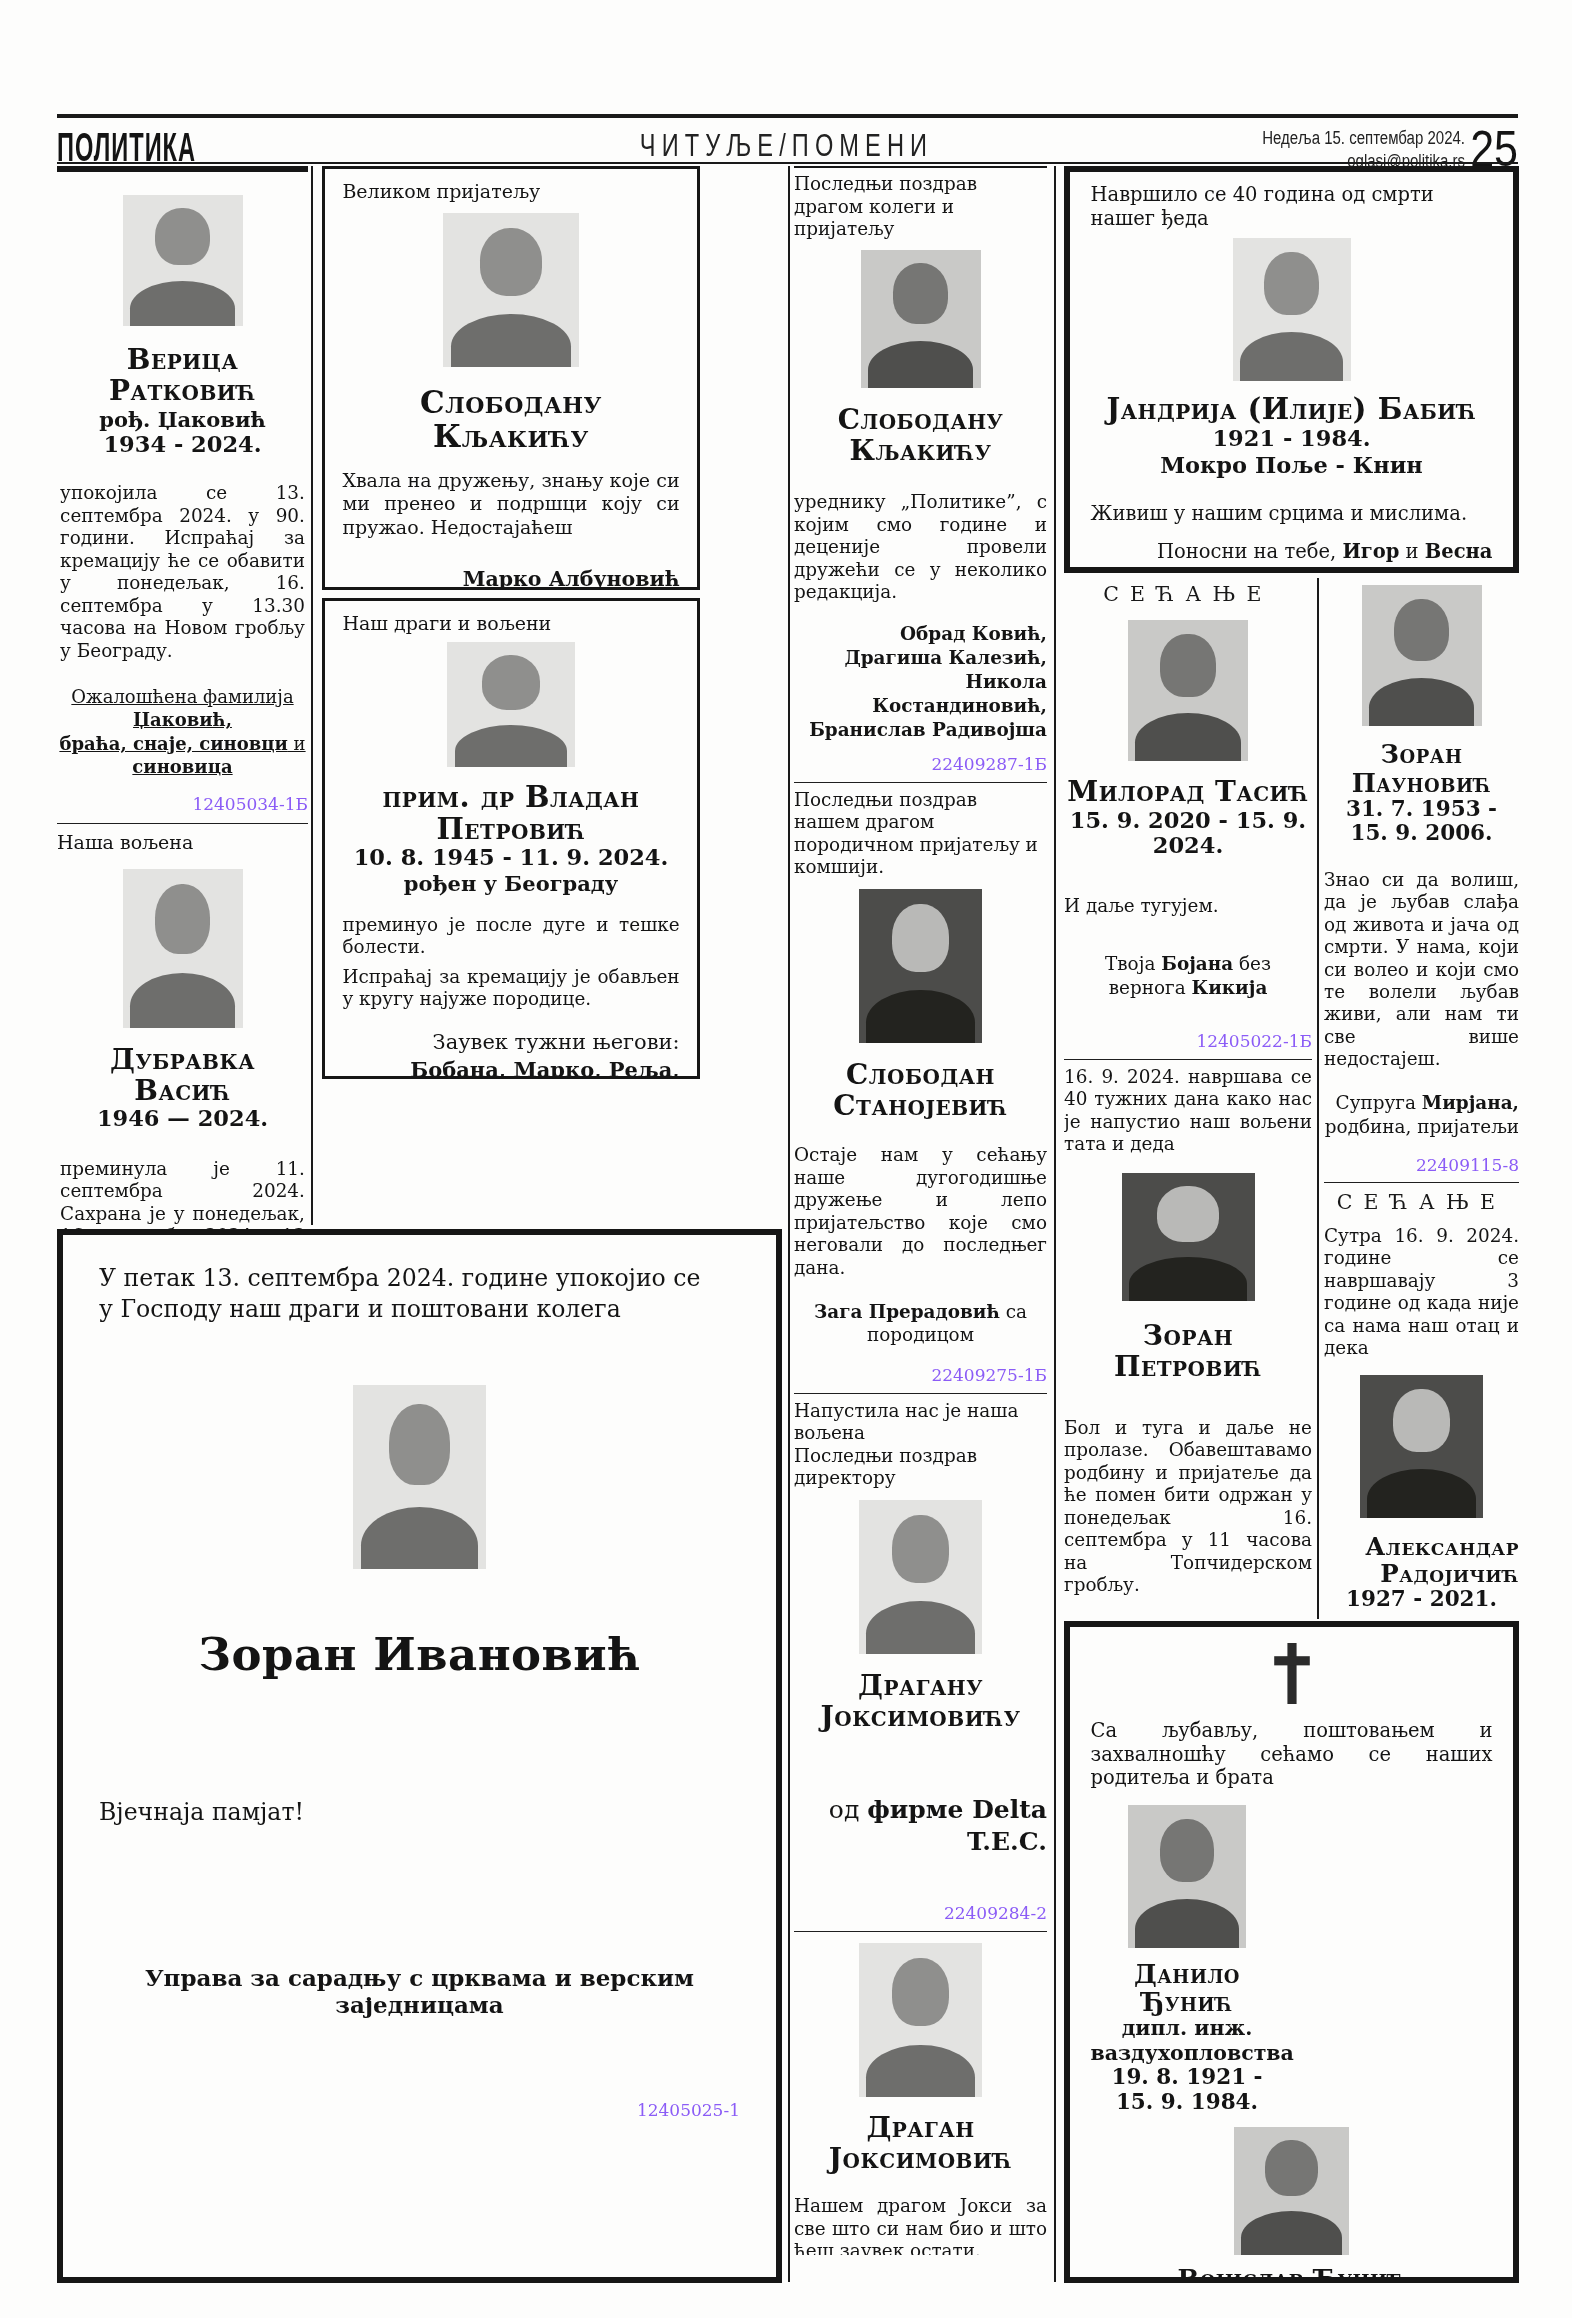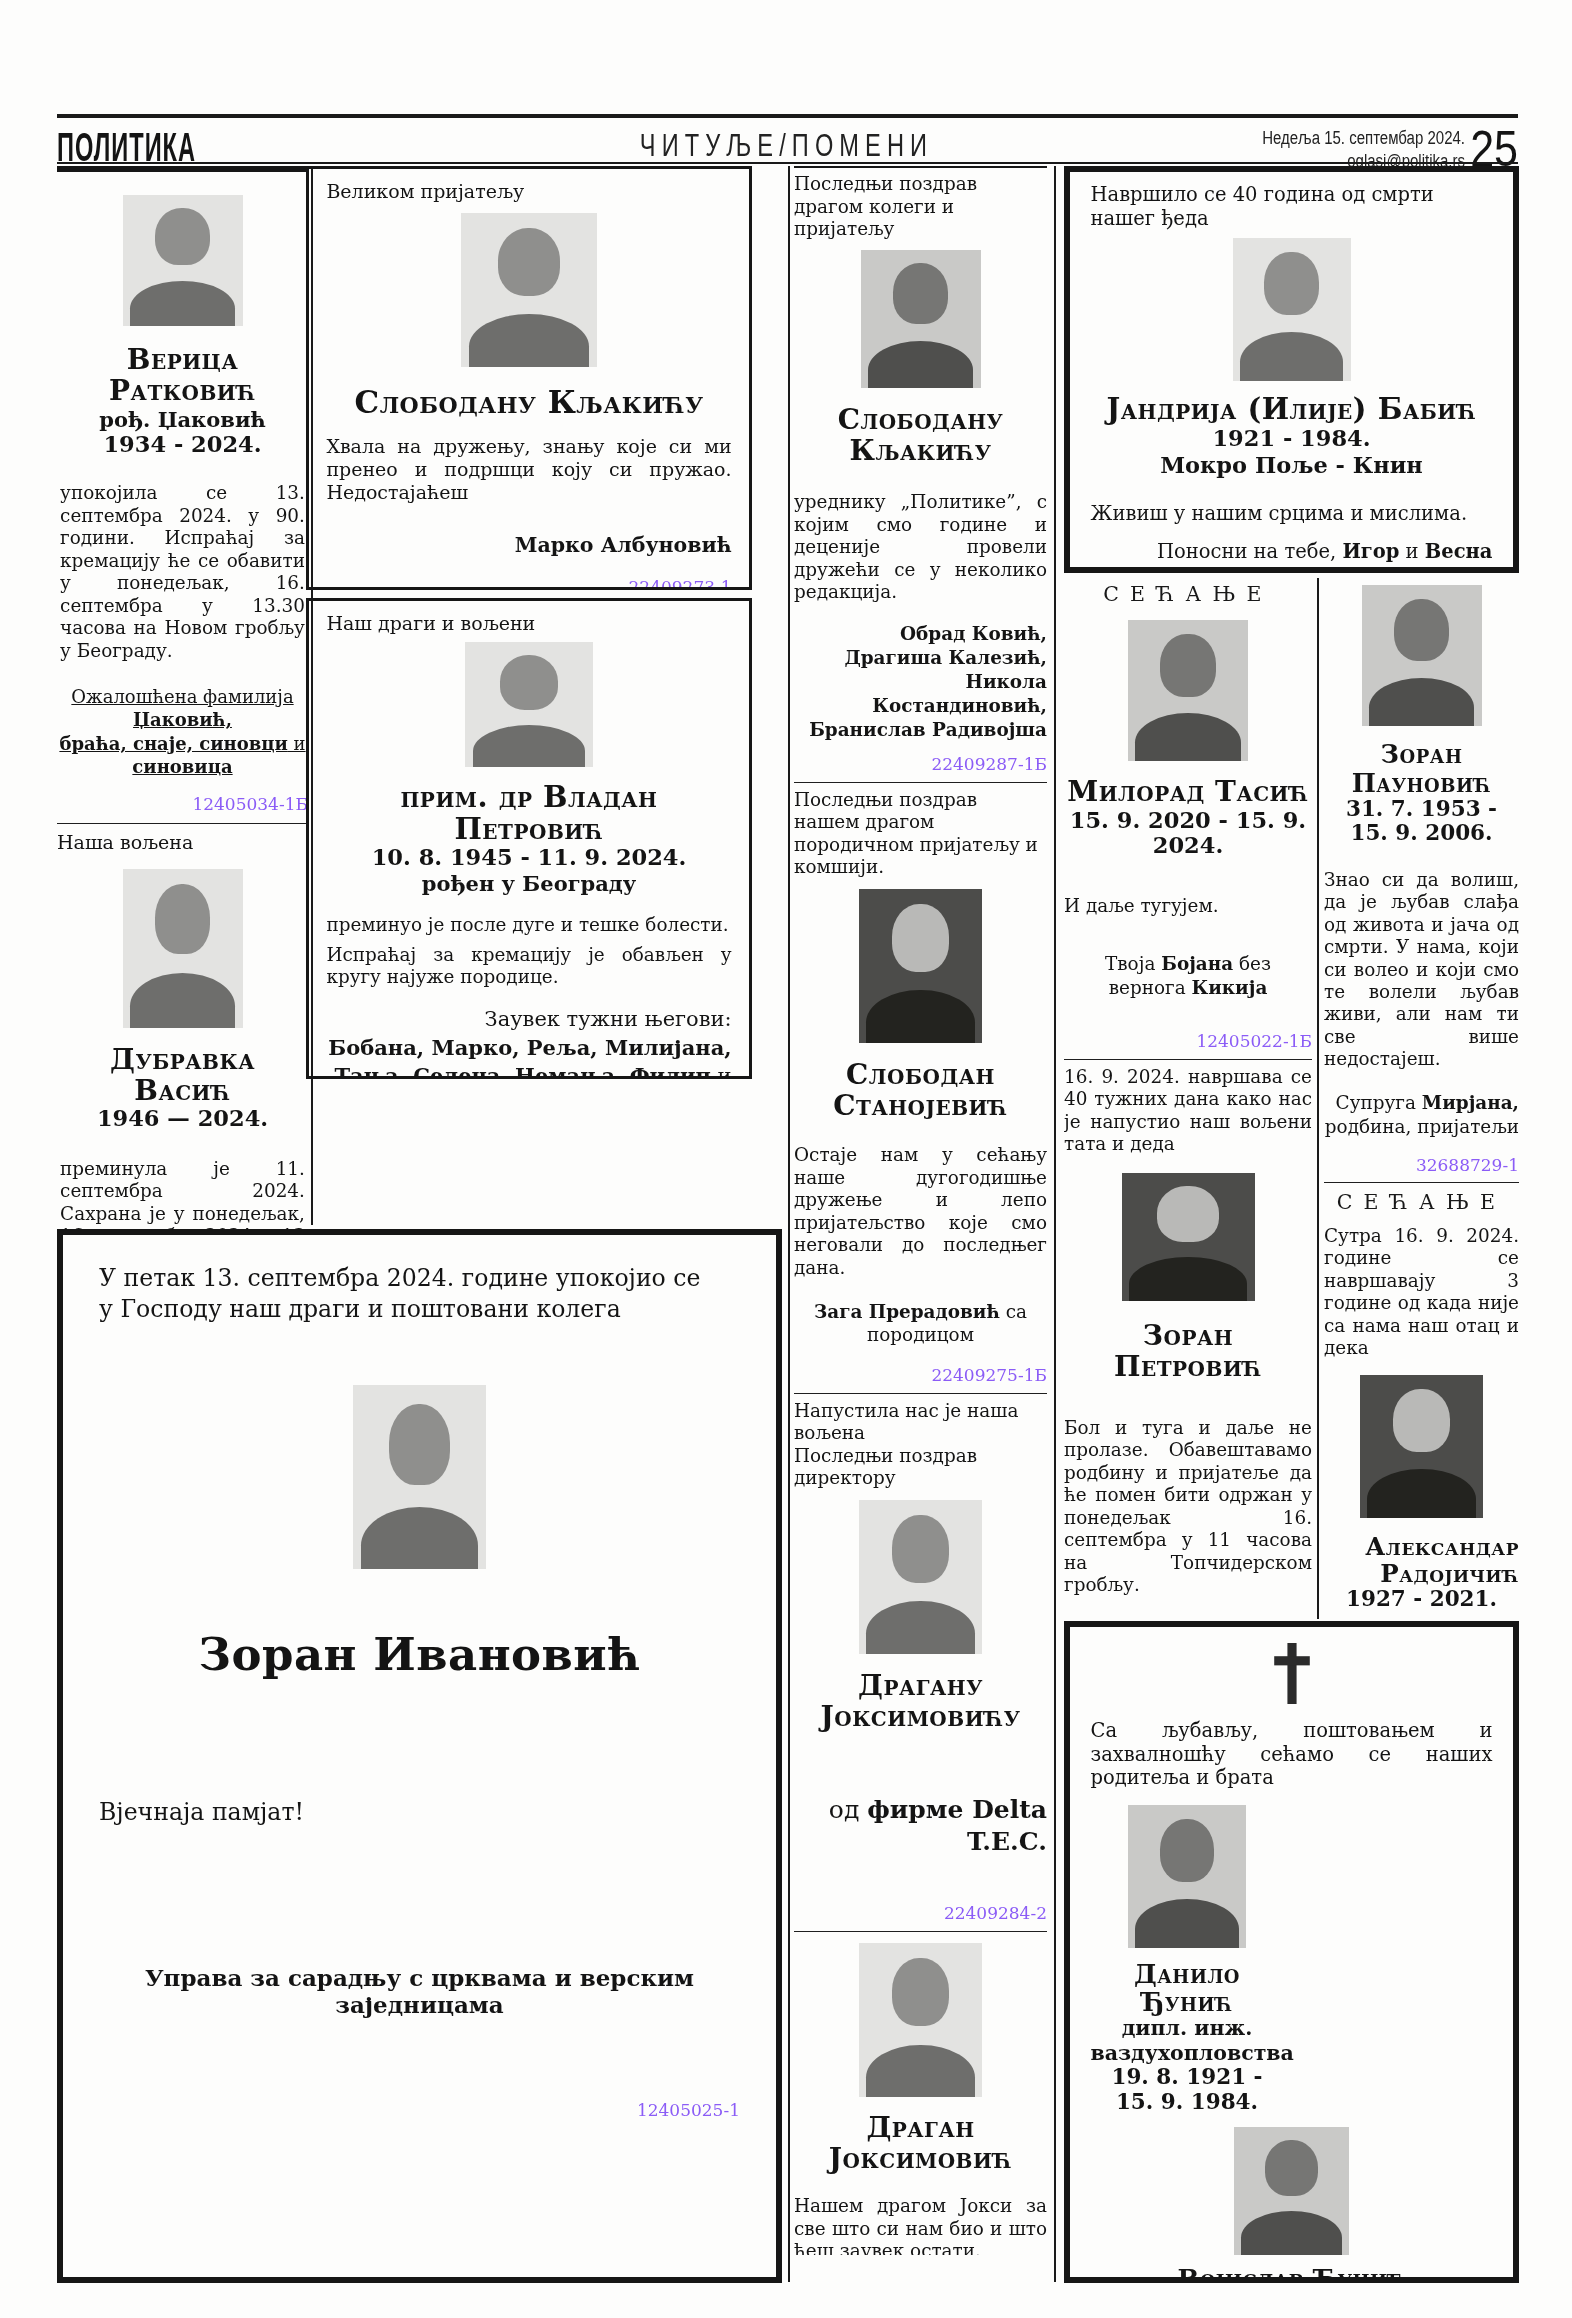--- a/index.html
+++ b/index.html
@@ -50,21 +50,21 @@
                    background:#6e6e6c; border-radius:50% 50% 0 0; }
   .tone-mid  { background:#c9c9c7; }
   .tone-mid::before { background:#767674; }
   .tone-mid::after  { background:#4f4f4d; }
   .tone-dark { background:#4c4c4a; }
   .tone-dark::before { background:#b9b9b7; }
   .tone-dark::after  { background:#23231f; }
 
   
   #col1 { position:absolute; left:57px; top:166px; width:251px; height:1063px; overflow:hidden; }
-  #col2 { position:absolute; left:306px; top:166px; width:446px; height:1019px; overflow:hidden; }
+  #col2 { position:absolute; left:322px; top:166px; width:378px; height:1019px; overflow:hidden; }
   #col3 { position:absolute; left:794px; top:166px; width:253px; height:2089px; overflow:hidden; }
   #col4 { position:absolute; left:1064px; top:578px; width:248px; height:1039px; overflow:hidden; }
   #col5 { position:absolute; left:1324px; top:578px; width:195px; height:1039px; overflow:hidden; }
 
   .boxed { border:3.1px solid #161616; padding:11.3px 17.4px; overflow:hidden; }
   .boxed-thick { border:6.1px solid #161616; overflow:hidden; }
 
   #box-ivanovic { position:absolute; left:57px; top:1229px; width:725px; height:1054px;
                   padding:28px 36px; font-size:23.6px; }
   #box-babic { position:absolute; left:1064px; top:166px; width:455px; height:407px;
@@ -261,21 +261,21 @@
 
     <div>
       <div class="photo tone-mid" style="width:120px;height:141px;margin-top:7.2px;"></div>
       <div class="name" style="margin-top:14.3px; font-size:25.6px;">Зоран Пауновић</div>
       <div class="dates" style="font-size:21.5px;">31. 7. 1953 - 15. 9. 2006.</div>
       <div class="body" style="margin-top:22.5px;">Знао си да волиш, да је љубав слађа од живота и јача од смрти. У нама, који си волео и који смо те волели љубав живи, али нам ти све више недостајеш.</div>
       <div class="m-right" style="margin-top:20.5px;">
         <div class="m-line"><span>Супруга </span><b>Мирјана,</b></div>
         <div class="m-line"><span>родбина, пријатељи</span></div>
       </div>
-      <div class="code" style="margin-top:15.4px;">32688729-1</div>
+      <div class="code" style="margin-top:15.4px;">22409115-8</div>
       <div class="hr" style="margin-top:7.2px;"></div>
     </div>
 
     <div>
       <div class="secanje" style="margin-top:6.1px;">СЕЋАЊЕ</div>
       <div class="body" style="margin-top:10.2px;">Сутра 16. 9. 2024. године се навршавају 3 године од када није са нама наш отац и дека</div>
       <div class="photo tone-dark" style="width:123px;height:143px;margin-top:15.4px;"></div>
       <div class="name" style="margin-top:15.4px; font-size:24.6px;text-align:right;">Александар Радојичић</div>
       <div class="dates" style="font-size:21.5px;">1927 - 2021.</div>
 

